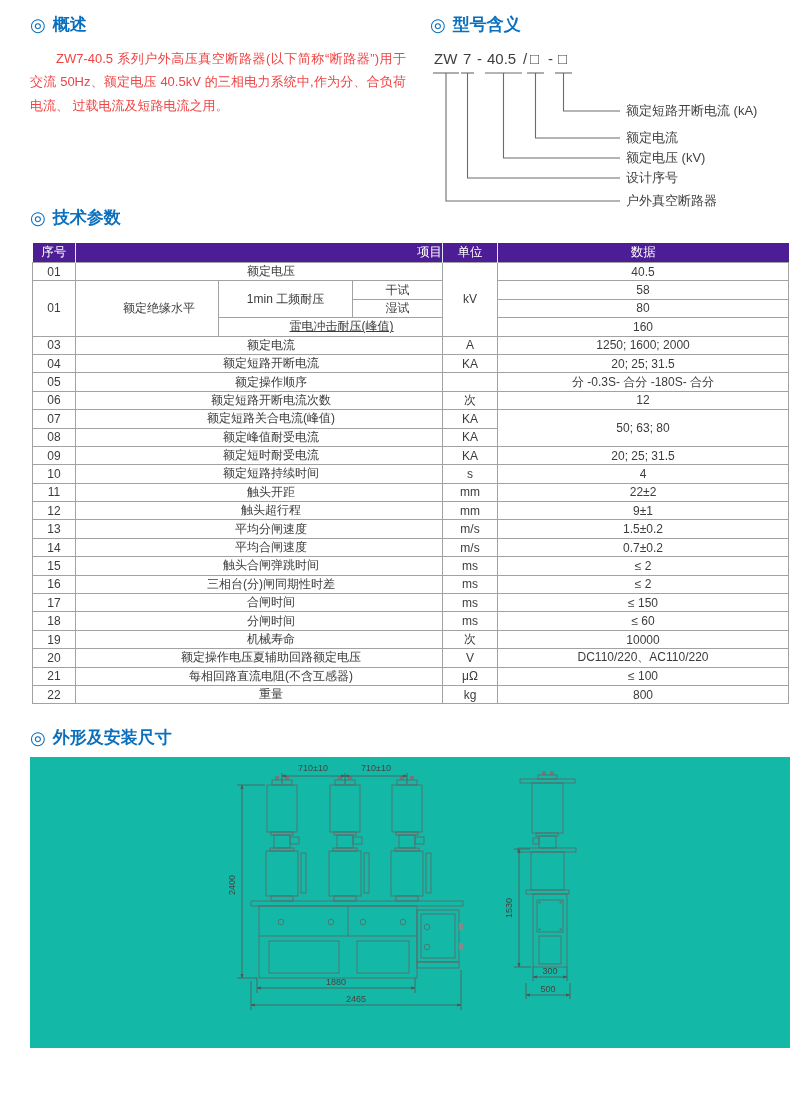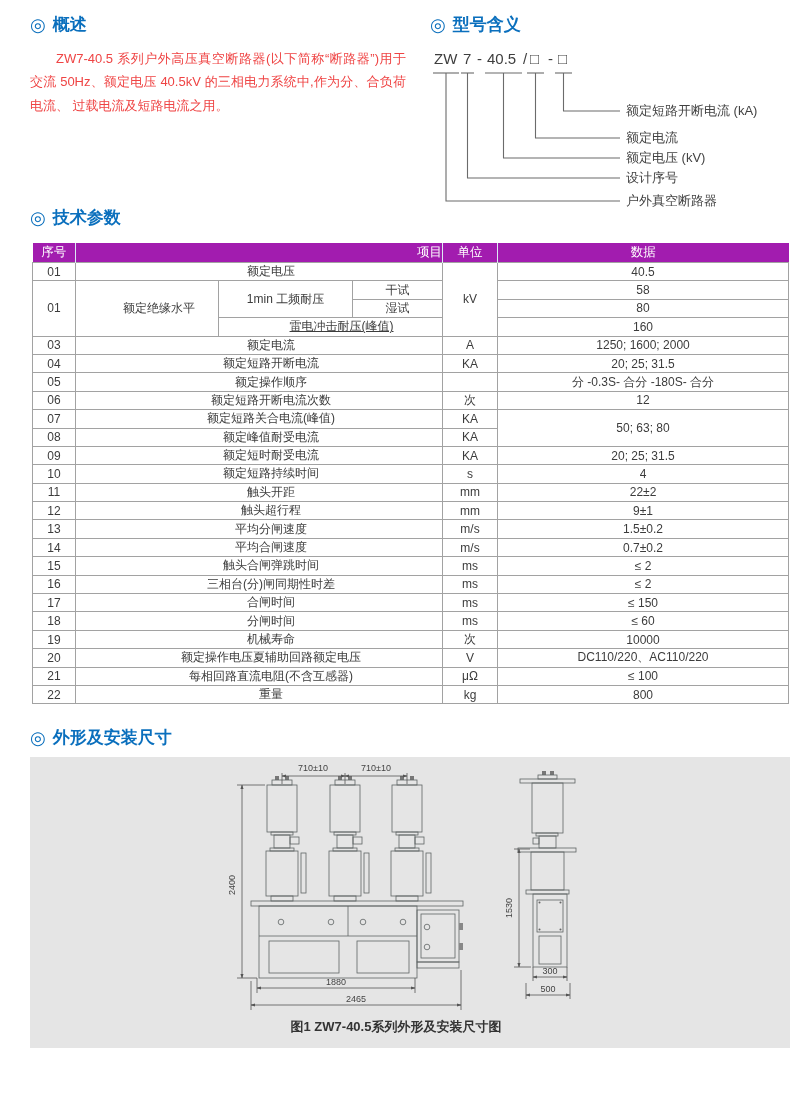--- a/index.html
+++ b/index.html
@@ -20,33 +20,33 @@
   .code-txt{font-size:15px;fill:#3e3e3e;}
   .lbl-txt{font-size:13px;fill:#424242;}
   .dim-txt{font-size:9px;fill:#444;}
   .cap-line{stroke:#6b6b6b;stroke-width:1.1;fill:none;}
 
   table.params{
     position:absolute;left:32px;top:243px;width:756px;
     border-collapse:collapse;table-layout:fixed;
   }
   table.params th{
-    background:#a21caf;color:#ffffff;font-weight:normal;font-size:12.5px;
+    background:#4c1d95;color:#ffffff;font-weight:normal;font-size:12.5px;
     height:19px;padding:0;border-left:1px solid #dce8f4;white-space:nowrap;
   }
   table.params th:first-child{border-left:none;}
   table.params td{
     border:1px solid #a2a2a2;height:17.4px;font-size:12px;color:#3c3c3c;
     text-align:center;padding:0;white-space:nowrap;overflow:hidden;vertical-align:middle;
   }
   .ta-l{text-align:right;padding-left:24px !important;}
   .ta-l2{text-align:left;padding-left:22px !important;text-decoration:underline;}
 
   .fig-panel{
-    position:absolute;left:30px;top:757px;width:760px;height:291px;background:#e5e5e5;
+    position:absolute;left:30px;top:757px;width:760px;height:291px;background:#14b8a6;
   }
   .fig-caption{
     position:absolute;left:0;top:261px;width:732px;text-align:center;
     font-size:13px;font-weight:bold;color:#333333;
   }
   .draw-line{stroke:#5f6565;stroke-width:0.8;fill:none;}
 </style>
 </head>
 <body>
 
@@ -389,14 +389,13 @@
       <line x1="503" y1="220" x2="537" y2="220" marker-start="url(#arr)" marker-end="url(#arr)"></line>
       <line x1="496" y1="226" x2="496" y2="242"></line>
         <line x1="540" y1="226" x2="540" y2="242"></line>
       <line x1="496" y1="238" x2="540" y2="238" marker-start="url(#arr)" marker-end="url(#arr)"></line>
     </g>
     <text class="dim-txt" x="482" y="151" text-anchor="middle" transform="rotate(-90 482 151)">1530</text>
     <text class="dim-txt" x="520" y="217" text-anchor="middle">300</text>
     <text class="dim-txt" x="518" y="235" text-anchor="middle">500</text>
   </svg>
 
-  <div class="fig-caption">图1  ZW7-40.5系列外形及安装尺寸图</div>
 </div>
 
 </body></html>

